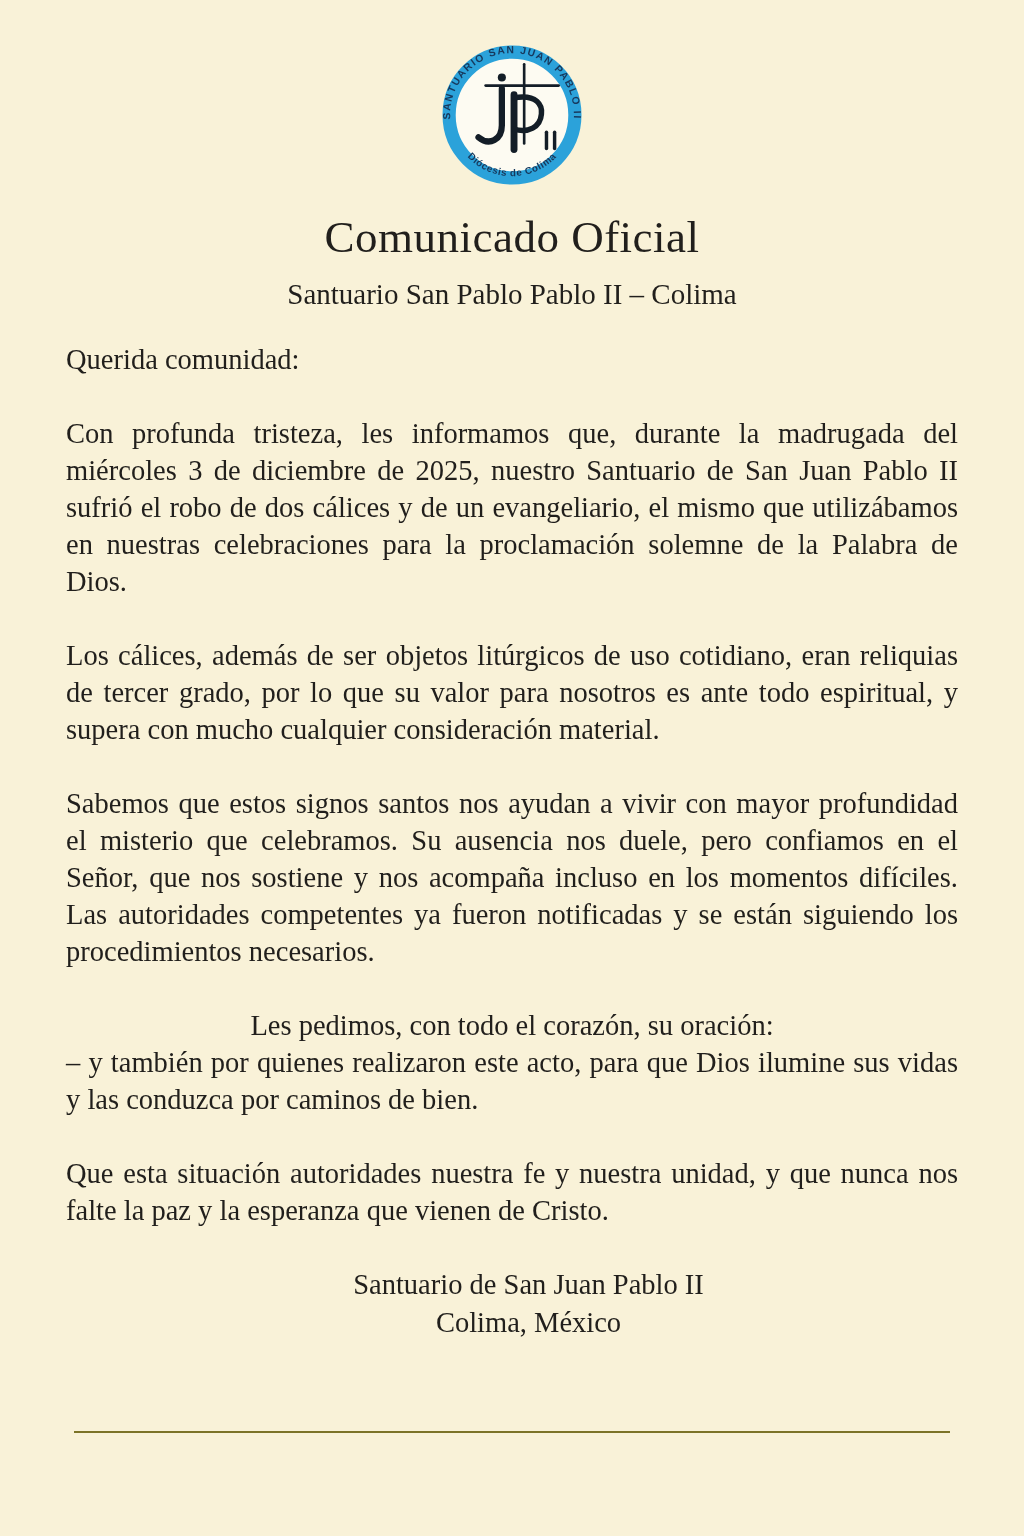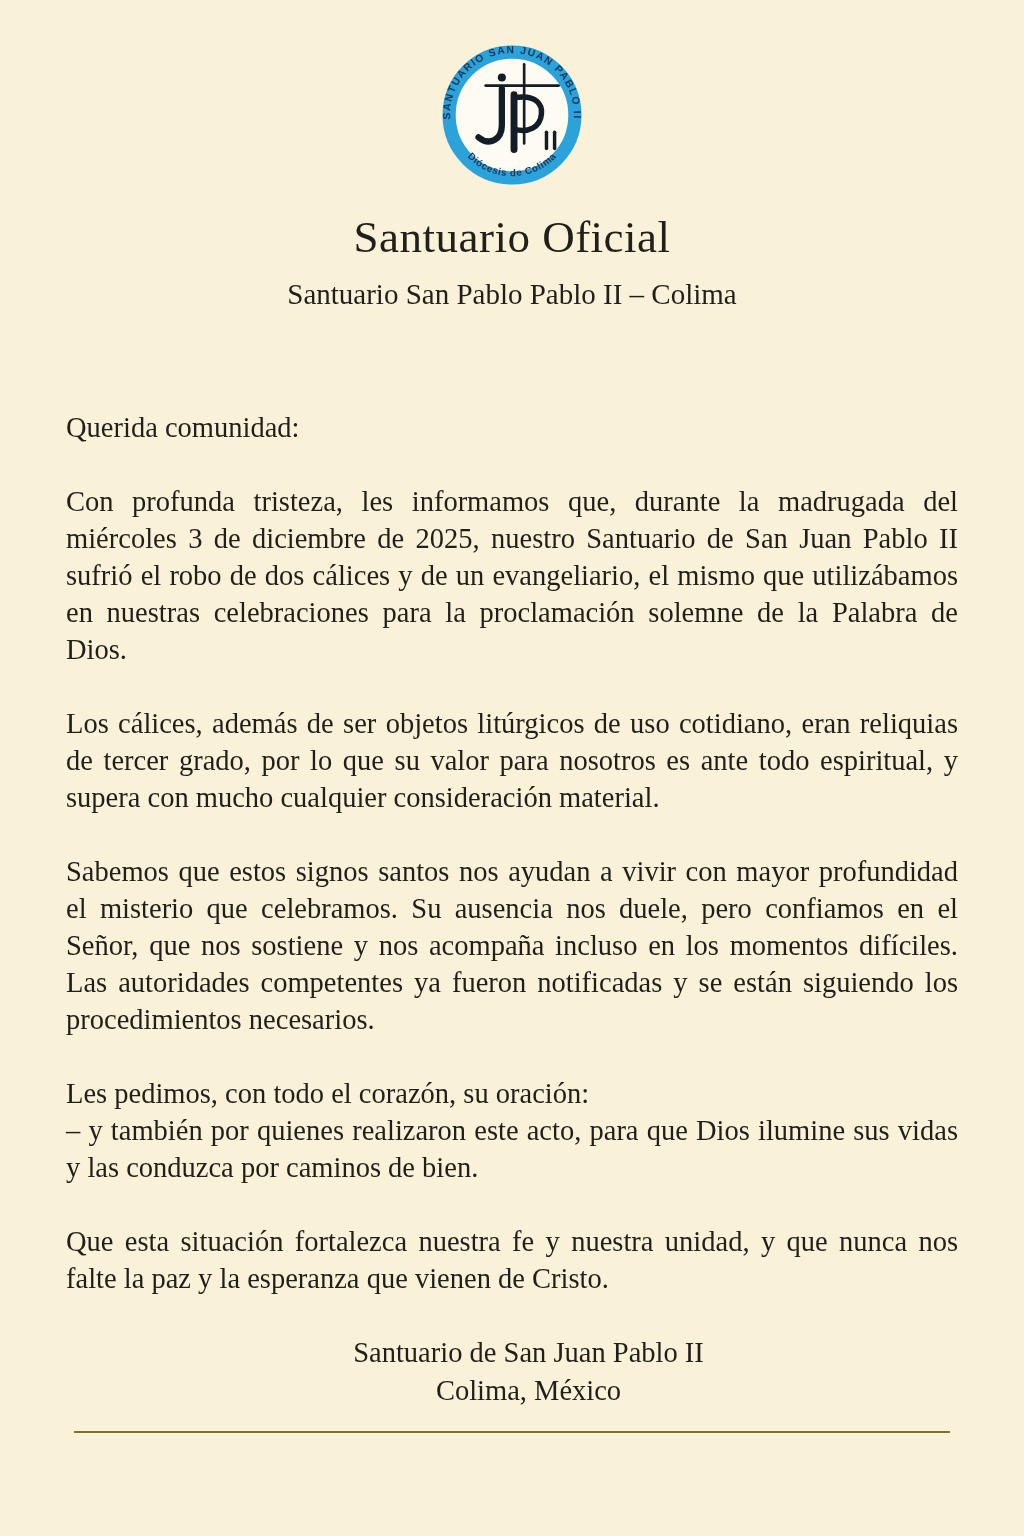--- a/index.html
+++ b/index.html
@@ -30,28 +30,28 @@
     letter-spacing:0.5px;
     line-height:1.15;
   }
   .subtitle{
     margin:14px 0 0 0;
     text-align:center;
     font-size:29px;
     font-weight:400;
   }
   .body-text{
-    margin:98px 66px 0 66px;
+    margin:30px 66px 0 66px;
     font-size:28.5px;
     line-height:37px;
   }
   .body-text p{margin:0 0 37px 0;text-align:justify;}
   .body-text p.no-justify{text-align:left;}
   .petitions{margin:0 0 37px 0;}
-  .petition-intro{text-align:left;}
+  .petition-intro{text-align:center;}
   .petition-line{text-align:justify;}
   .closing{margin-bottom:37px;}
   .signature{
     text-align:center;
     font-size:28.5px;
     line-height:38px;
     margin-top:37px;
     padding-left:33px;
   }
   .divider{
@@ -99,38 +99,38 @@
         <path d="M72,50 L72,104" stroke-width="6.8"></path>
 
         <path d="M72,53 C95,49 100,61 99,69 C98,82 86,88 72,84" stroke-width="5.4"></path>
 
         <path d="M104,87 L104,103" stroke-width="3.4"></path>
         <path d="M112,87 L112,103" stroke-width="3.4"></path>
       </g>
     </svg>
   </div>
 
-  <h1 class="title">Santuario Oficial</h1>
+  <h1 class="title">Comunicado Oficial</h1>
   <div class="subtitle">Santuario San Pablo Pablo II – Colima</div>
 
   <div class="body-text">
     <p class="no-justify">Querida comunidad:</p>
 
     <p>Con profunda tristeza, les informamos que, durante la madrugada del miércoles 3 de diciembre de 2025, nuestro Santuario de San Juan Pablo II sufrió el robo de dos cálices y de un evangeliario, el mismo que utilizábamos en nuestras celebraciones para la proclamación solemne de la Palabra de Dios.</p>
 
     <p>Los cálices, además de ser objetos litúrgicos de uso cotidiano, eran reliquias de tercer grado, por lo que su valor para nosotros es ante todo espiritual, y supera con mucho cualquier consideración material.</p>
 
     <p>Sabemos que estos signos santos nos ayudan a vivir con mayor profundidad el misterio que celebramos. Su ausencia nos duele, pero confiamos en el Señor, que nos sostiene y nos acompaña incluso en los momentos difíciles. Las autoridades competentes ya fueron notificadas y se están siguiendo los procedimientos necesarios.</p>
 
     <div class="petitions">
       <div class="petition-intro">Les pedimos, con todo el corazón, su oración:</div>
       <div class="petition-line">– y también por quienes realizaron este acto, para que Dios ilumine sus vidas y las conduzca por caminos de bien.</div>
     </div>
 
-    <p class="closing">Que esta situación fortalezca nuestra fe y nuestra unidad, y que nunca nos falte la paz y la esperanza que vienen de Cristo.</p>
+    <p class="closing">Que esta situación autoridades nuestra fe y nuestra unidad, y que nunca nos falte la paz y la esperanza que vienen de Cristo.</p>
   </div>
 
   <div class="signature">
     <div>Santuario de San Juan Pablo II</div>
     <div>Colima, México</div>
   </div>
 
   <hr class="divider" style="background: rgb(124, 115, 39);">
 </div>
 

